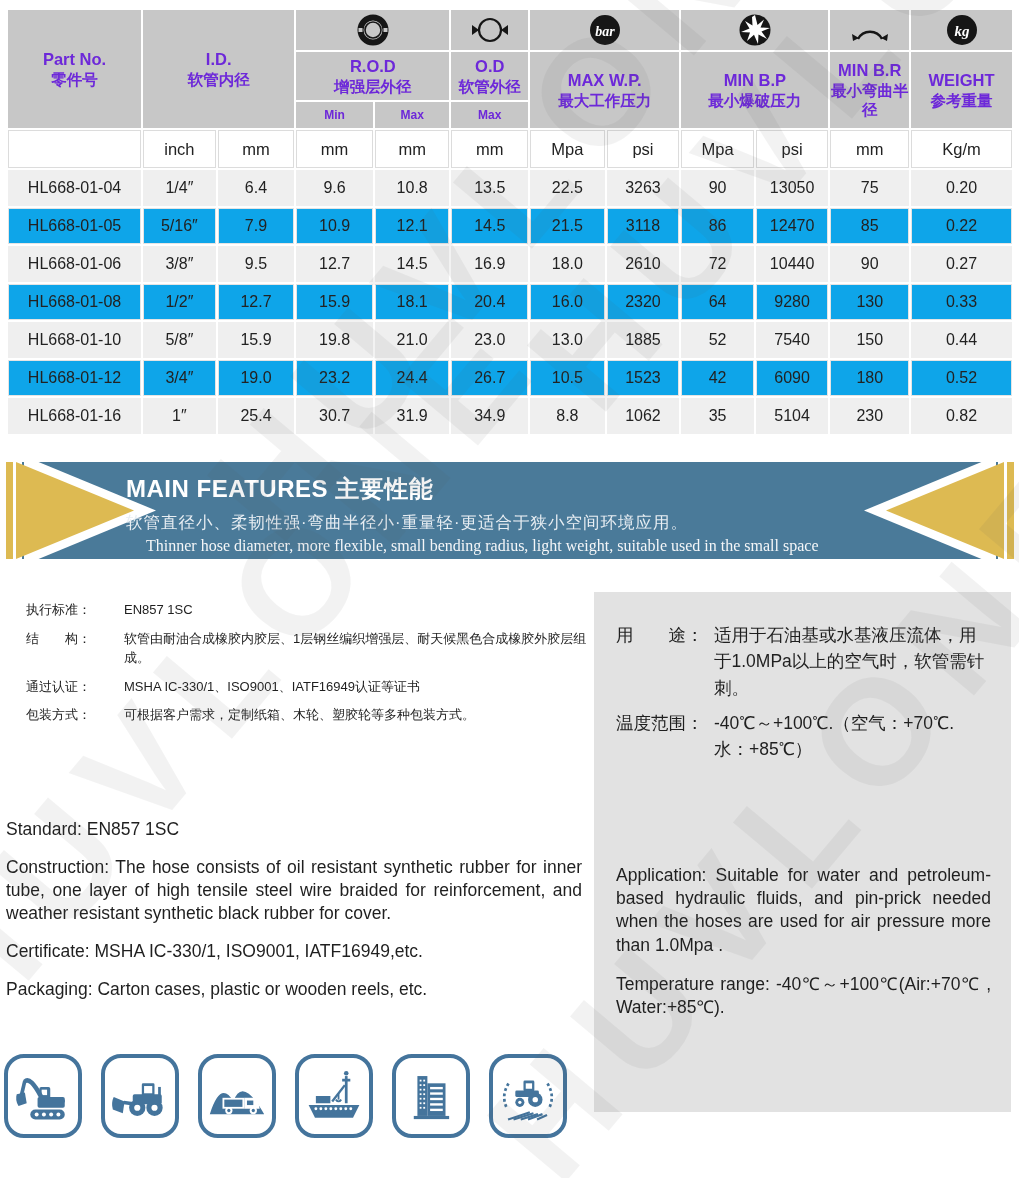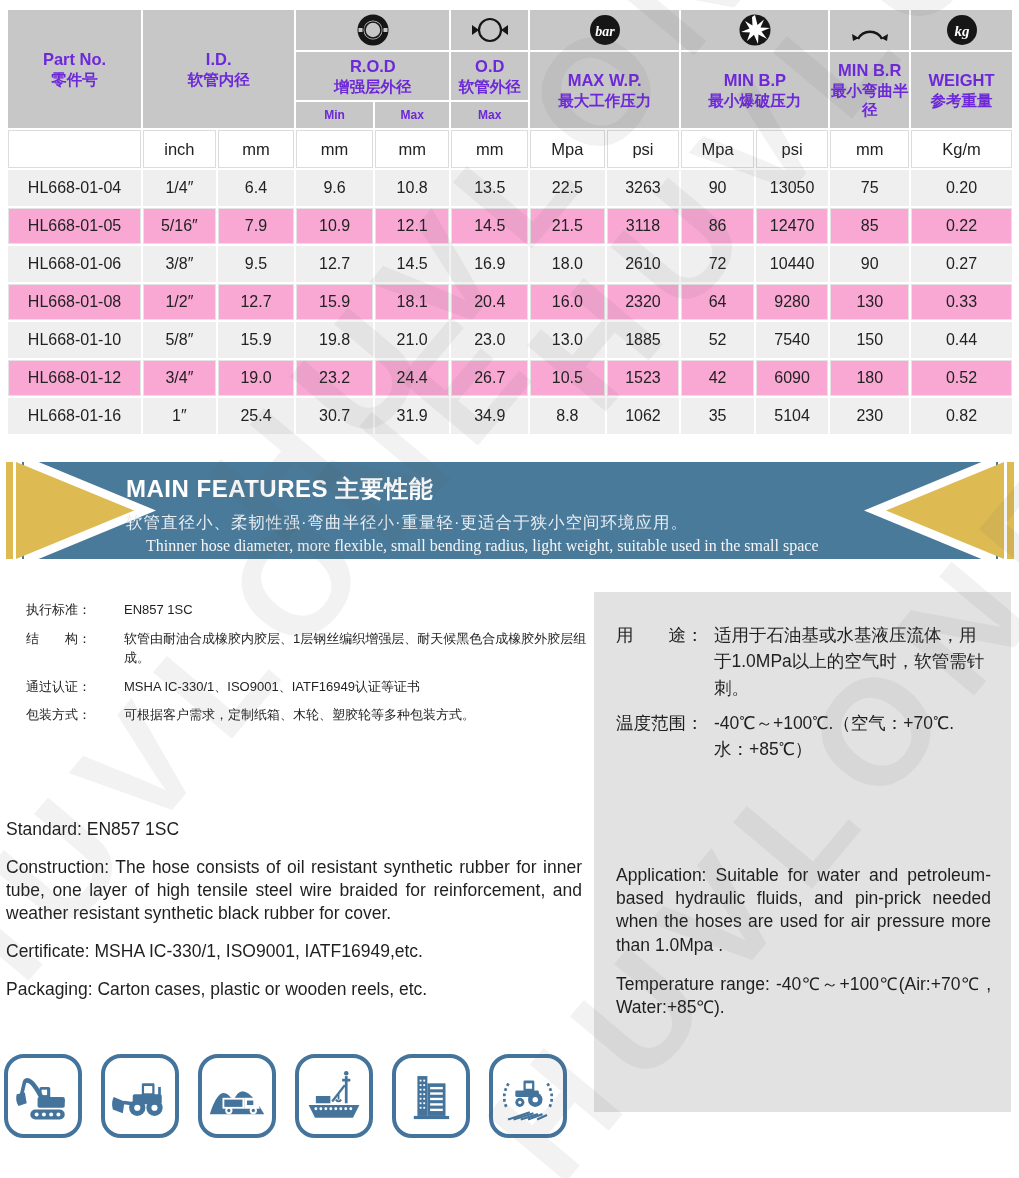--- a/index.html
+++ b/index.html
@@ -18,21 +18,21 @@
   .spec th { background:#c7c7c7; font-weight:bold; text-align:center; vertical-align:middle;
              font-size:16px; line-height:1.25; color:#6d28d9; }
   .spec .h-en { font-size:16.5px; font-weight:bold; }
   .spec .h-zh { font-size:15.5px; font-weight:bold; }
   .spec tr.h-icons th { height:40px; }
   .spec tr.h-labels th { height:48px; }
   .spec tr.h-minmax th { height:26px; font-size:12px; }
   .spec td { text-align:center; vertical-align:middle; font-size:16px; height:36px; color:#222; }
   .spec tr.units-row td { background:#ffffff; border:1px solid #dcdcdc; font-size:16.5px; height:38px; }
   .spec tr.row-shade td { background:#efefef; border:1px solid #efefef; }
-  .spec tr.row-plain td { background:#f9a8d4; border:1px solid #e4e4e4; }
+  .spec tr.row-plain td { background:#0ea5e9; border:1px solid #e4e4e4; }
   .hicon { display:block; margin:0 auto; }
 
   
   .banner { position:absolute; left:6px; top:462px; width:1008px; height:97px; z-index:2; }
   .banner .bar-left, .banner .bar-right { position:absolute; top:0; width:7px; height:97px; }
   .banner .band { position:absolute; left:16px; right:16px; top:0; height:97px; }
   .banner svg.chev { position:absolute; top:-6px; height:109px; width:150px; z-index:3; }
   .banner .btxt { position:absolute; left:120px; top:11px; z-index:4; }
   .banner .btitle { font-size:24px; font-weight:bold; letter-spacing:0.5px; color:#ffffff; }
   .banner .bsub-zh { font-size:16.5px; color:#e8eef3; margin-top:7px; letter-spacing:1px; }

